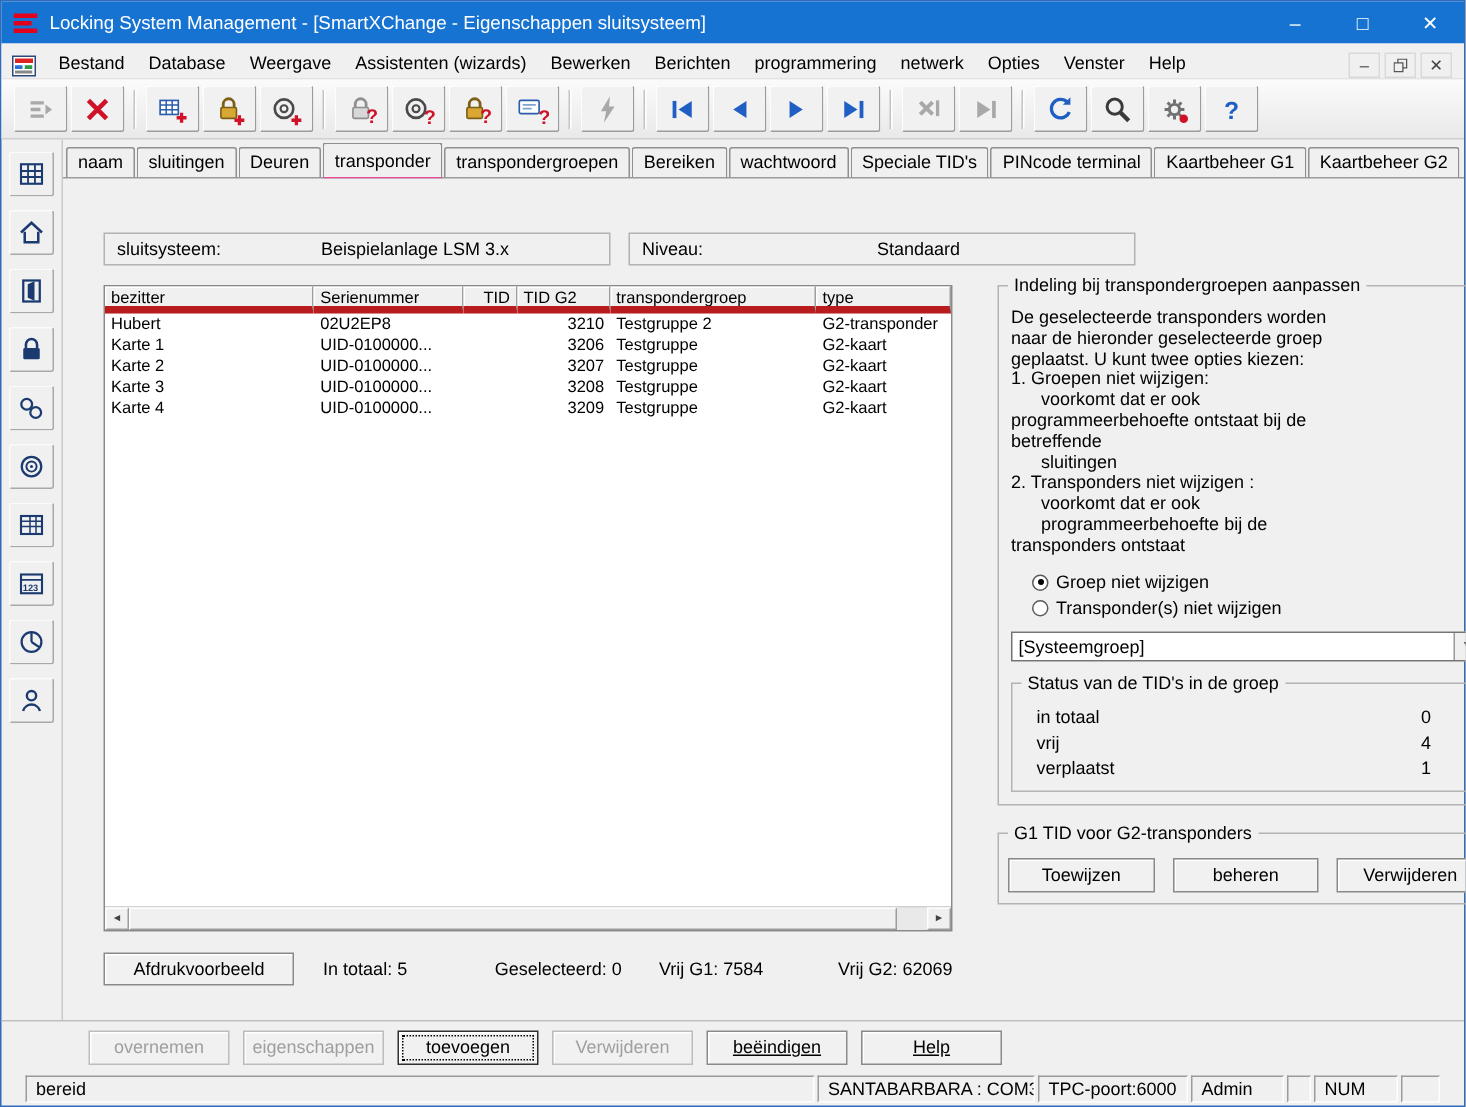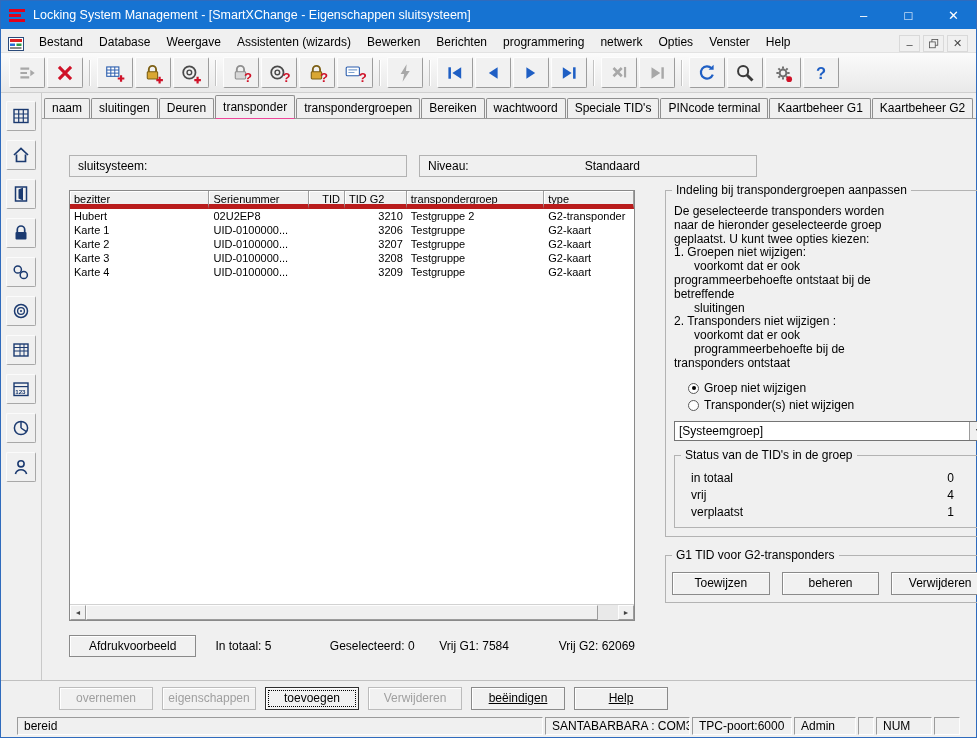--- a/index.html
+++ b/index.html
@@ -422,20 +422,21 @@
           <div class="tab">PINcode terminal</div>
           <div class="tab">Kaartbeheer G1</div>
           <div class="tab">Kaartbeheer G2</div>
         </div>
 
       <div class="content">
 
         <div class="fields-row">
           <div class="field-box">
             <span class="field-label">sluitsysteem:</span>
+            <span class="field-value">Beispielanlage LSM 3.x</span>
           </div>
           <div class="field-box">
             <span class="field-label">Niveau:</span>
             <span class="field-value">Standaard</span>
           </div>
         </div>
 
         <div class="main-cols">
           <div class="left-col">
             <div class="table-box">

